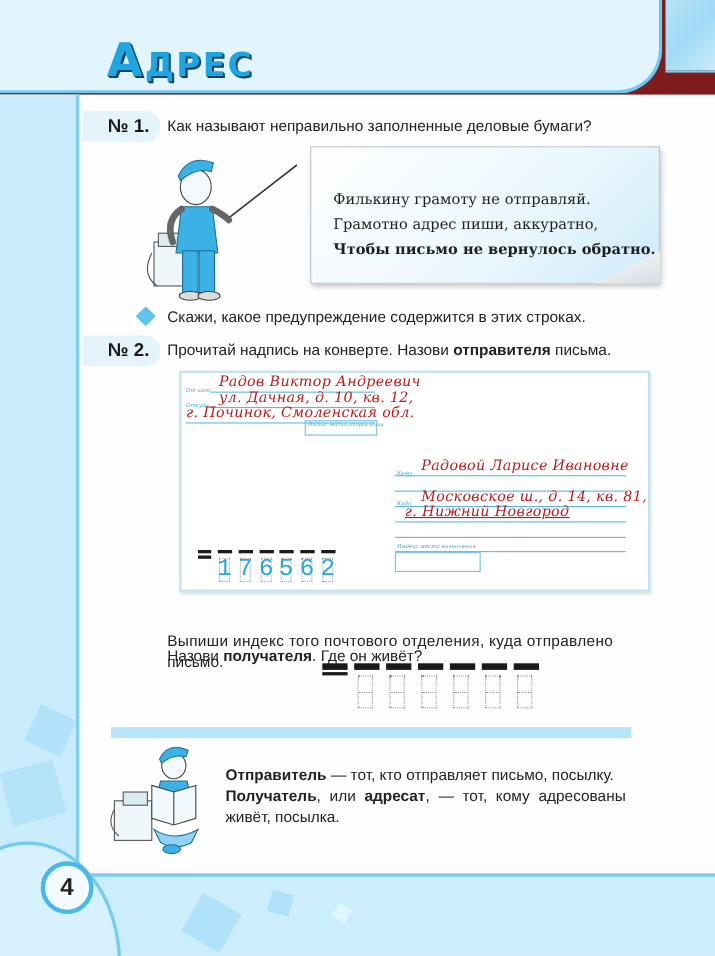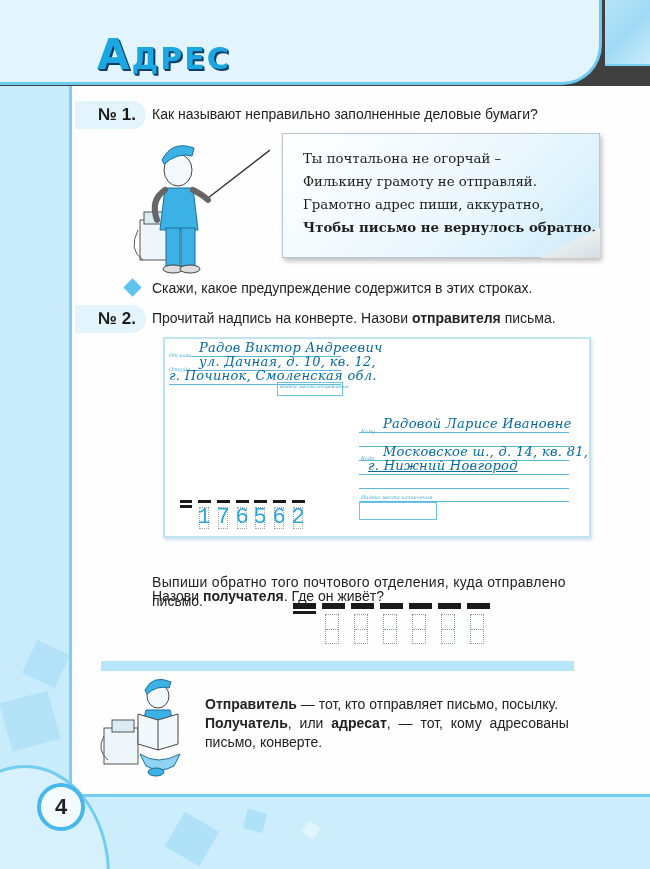--- a/index.html
+++ b/index.html
@@ -1,19 +1,19 @@
 <!DOCTYPE html>
 <html><head>
 <meta charset="utf-8">
 <style>
   * { box-sizing: border-box; margin: 0; padding: 0; }
   html, body { width: 650px; height: 869px; overflow: hidden; background: #fefefe; }
   body { position: relative; font-family: "Liberation Sans", sans-serif; color: #1e1e1e; }
 
-  .header { position: absolute; left: 0; top: 0; width: 650px; height: 86px; background: #404040; }
+  .header { position: absolute; left: 0; top: 0; width: 650px; height: 86px; background: #7f1d1d; }
   .header-panel { position: absolute; left: 0; top: 0; width: 602px; height: 85px;
     background: #e2f4fd; border-right: 3px solid #6ccaf0; border-bottom: 3px solid #6ccaf0;
     border-bottom-right-radius: 40px; }
   .header-deco { position: absolute; left: 605px; top: 0; width: 45px; height: 66px;
     background: linear-gradient(135deg, #b6e4f8, #9fdaf4 50%, #c9ecfb); border-bottom: 2px solid #7dd0f2; }
   .title { position: absolute; left: 97px; top: 30px; font-family: "DejaVu Sans", sans-serif;
     font-weight: bold; color: #1ba7e2; letter-spacing: 2px;
     text-shadow: 2px 2px 0 #0b3f6b, 1px 1px 0 #0b3f6b; }
   .title .cap { font-size: 42px; }
   .title .rest { font-size: 30px; }
@@ -45,21 +45,21 @@
     background: linear-gradient(160deg, #fefefe 0%, #d5dde1 100%);
     clip-path: polygon(100% 0, 100% 100%, 0 100%); }
   .poem-line { position: absolute; left: 20px; font-family: "DejaVu Serif", serif; font-size: 13.3px;
     line-height: 22px; color: #1e1e1e; white-space: nowrap; }
 
   .envelope { position: absolute; left: 163px; top: 337px; width: 428px; height: 201px;
     background: #ffffff; border: 2px solid #bfe3f1; box-shadow: 1px 2px 3px rgba(120,170,190,0.35); }
   .env-label { position: absolute; font-family: "DejaVu Serif", serif; font-style: italic; font-size: 5px;
     color: #3fa7d6; white-space: nowrap; }
   .env-hand { position: absolute; font-family: "DejaVu Serif", serif; font-style: italic; font-size: 13px;
-    color: #0369a1; white-space: nowrap; letter-spacing: 0.3px; }
+    color: #b91c1c; white-space: nowrap; letter-spacing: 0.3px; }
   .env-line { position: absolute; height: 1px; background: #59b9e3; }
   .env-box { position: absolute; border: 1px solid #6cc3e8; }
   .env-box-label { position: absolute; font-family: "DejaVu Serif", serif; font-style: italic; font-size: 4.5px; color: #3fa7d6; white-space: nowrap; }
 
   .idx-bar { position: absolute; height: 3px; background: #1a1a1a; }
   .idx-cell { position: absolute; width: 10px; height: 22px; border: 1px dotted #9aa6ab; }
   .idx-digit { position: absolute; width: 14px; text-align: center; font-family: "Liberation Mono", monospace;
     font-size: 22px; line-height: 22px; color: #2aa6dc; font-weight: normal; }
 
   .big-bar { position: absolute; height: 6px; background: #1a1a1a; }
@@ -108,21 +108,20 @@
   <path d="M45 58 l28 0 l5 42 l-38 0 z" fill="#3cb1e6" stroke="#1c6f9a" stroke-width="1"></path>
   <path d="M45 60 q-15 10 -8 30" fill="none" stroke="#666" stroke-width="6" stroke-linecap="round"></path>
   <path d="M73 60 q10 5 15 10" fill="none" stroke="#666" stroke-width="6" stroke-linecap="round"></path>
   <rect x="46" y="98" width="14" height="38" fill="#3cb1e6" stroke="#1c6f9a" stroke-width="1"></rect>
   <rect x="61" y="98" width="14" height="38" fill="#3cb1e6" stroke="#1c6f9a" stroke-width="1"></rect>
   <ellipse cx="53" cy="139" rx="10" ry="4" fill="#ddd" stroke="#444" stroke-width="1"></ellipse>
   <ellipse cx="70" cy="139" rx="10" ry="4" fill="#ddd" stroke="#444" stroke-width="1"></ellipse>
 </svg>
 
 <div class="poem-card">
-  <div class="poem-line" style="top:14px;">Ты почтальона не огорчай –</div>
   <div class="poem-line" style="top:60px;">Грамотно адрес пиши, аккуратно,</div>
   <div class="poem-line" style="top:37px;">Филькину грамоту не отправляй.</div>
   <div class="poem-line" style="top:83px;font-weight:bold;">Чтобы письмо не вернулось обратно.</div>
   <div class="poem-fold"></div>
 </div>
 
 <div class="diamond" style="left:126px;top:281px;"></div>
 <div class="text" style="left:152px;top:278px;">Скажи, какое предупреждение содержится в этих строках.</div>
 
 <div class="task-badge" style="left:75px;top:305px;">№ 2.</div>
@@ -182,21 +181,21 @@
   <span class="idx-digit" style="left:51px;top:168px;">7</span>
   <span class="idx-digit" style="left:70px;top:168px;">6</span>
   <span class="idx-digit" style="left:88px;top:168px;">5</span>
   <span class="idx-digit" style="left:107px;top:168px;">6</span>
   <span class="idx-digit" style="left:126px;top:168px;">2</span>
 </div>
 
 <div class="text" style="left:152px;top:553px;margin-top:33px;">
   <span>Назови </span><b>получателя</b><span>. Где он живёт?</span>
 </div>
-<div class="text" style="left:152px;top:572px;letter-spacing:0.3px;">Выпиши обратно того почтового отделения, куда отправлено</div>
+<div class="text" style="left:152px;top:572px;letter-spacing:0.3px;">Выпиши индекс того почтового отделения, куда отправлено</div>
 <div class="text" style="left:152px;top:591px;">письмо.</div>
 
 <div>
   <div class="big-bar" style="left:293px;top:603px;width:23px;"></div>
   <div class="big-bar" style="left:293px;top:611px;width:23px;height:3px;"></div>
   <div class="big-bar" style="left:322px;top:603px;width:23px;"></div>
   <div class="big-bar" style="left:351px;top:603px;width:23px;"></div>
   <div class="big-bar" style="left:380px;top:603px;width:23px;"></div>
   <div class="big-bar" style="left:409px;top:603px;width:23px;"></div>
   <div class="big-bar" style="left:438px;top:603px;width:23px;"></div>
@@ -224,13 +223,13 @@
   <path d="M40 78 q18 12 40 0 l-6 12 q-14 8 -28 0 z" fill="#8fd2f2" stroke="#1c6f9a" stroke-width="1"></path>
   <ellipse cx="56" cy="96" rx="8" ry="4" fill="#3cb1e6" stroke="#1c6f9a" stroke-width="1"></ellipse>
 </svg>
 
 <div class="text" style="left:205px;top:694px;">
   <b>Отправитель</b><span> — тот, кто отправляет письмо, посылку.</span>
 </div>
 <div class="text" style="left:205px;top:713px;word-spacing:4px;">
   <b>Получатель</b><span>, или </span><b>адресат</b><span>, — тот, кому адресованы</span>
 </div>
-<div class="text" style="left:205px;top:732px;">письмо, конверте.</div>
+<div class="text" style="left:205px;top:732px;">живёт, посылка.</div>
 
 </body></html>

